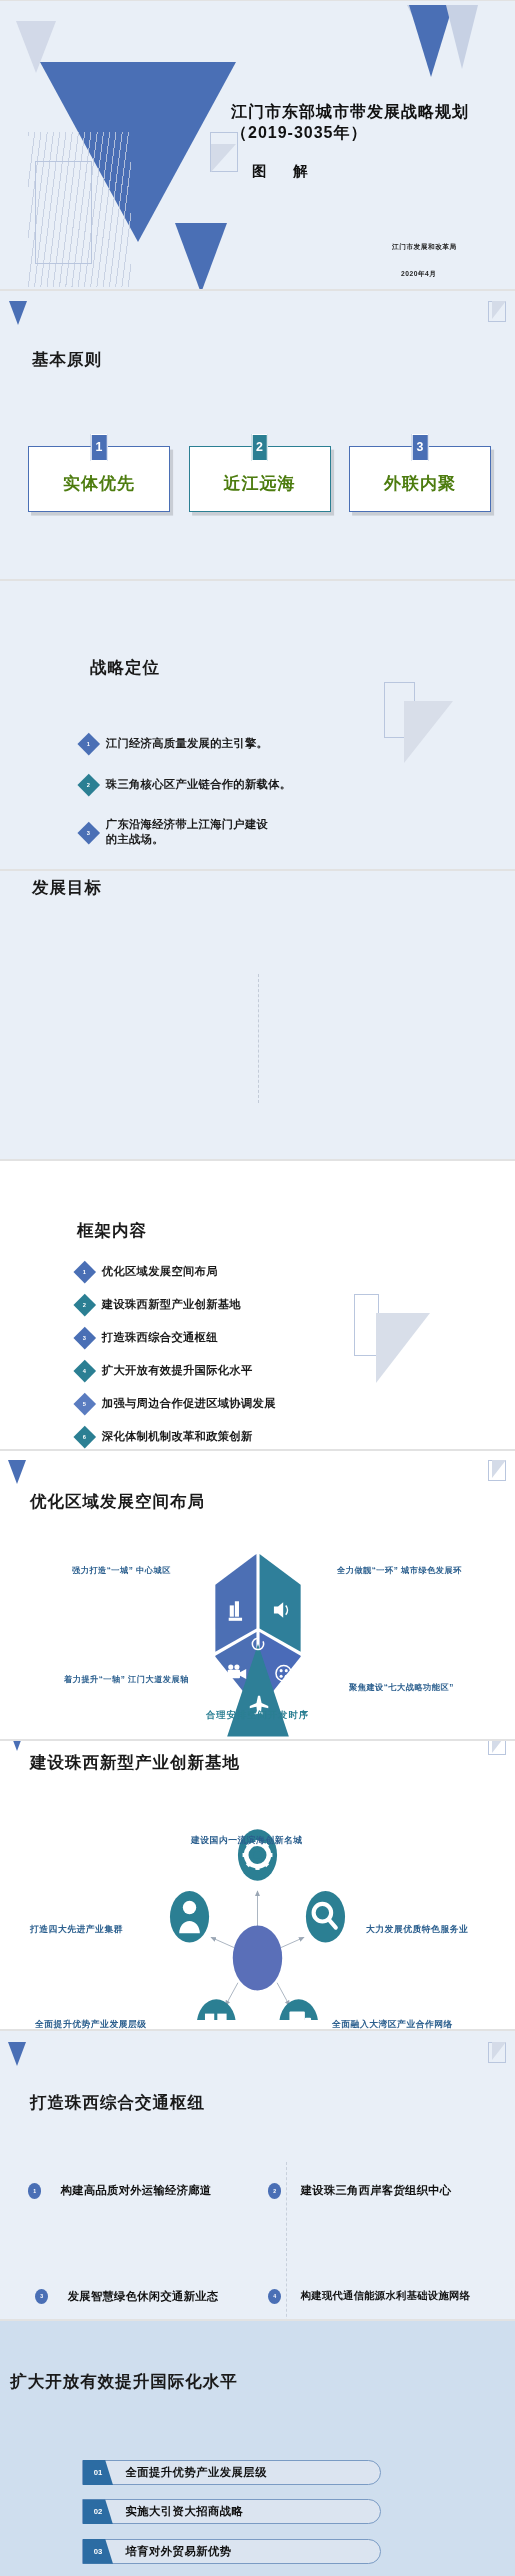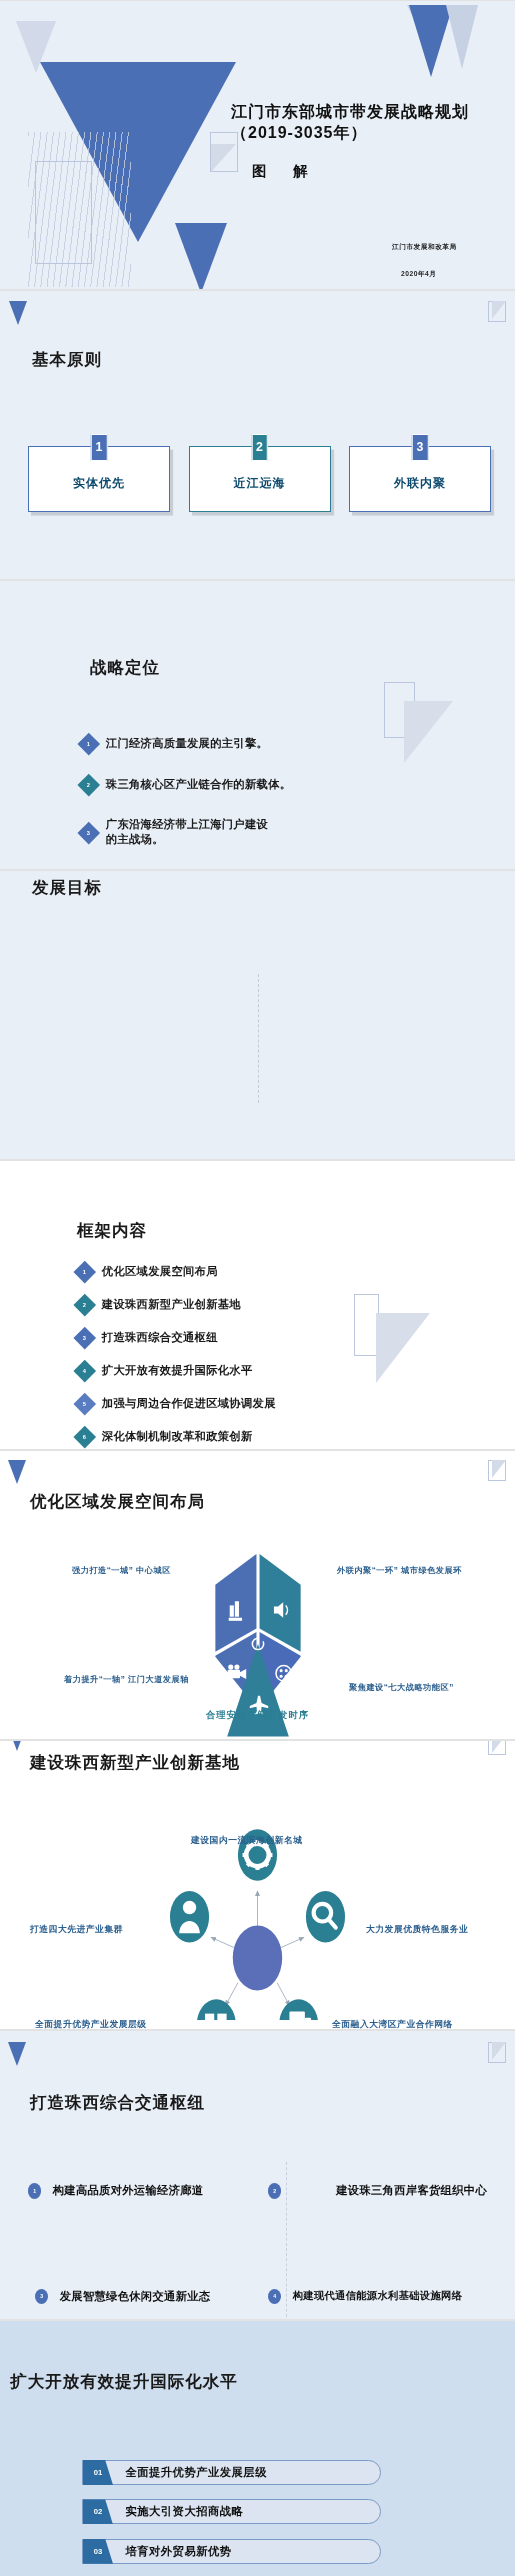--- a/index.html
+++ b/index.html
@@ -186,21 +186,21 @@
   .pcard .badge {
     position: absolute; top: -13.4px; left: 50%; transform: translateX(-50%);
     width: 16.5px; height: 27px;
     background: #4a6fb5; color: #fff;
     font-size: 12.4px; font-weight: bold;
     display: flex; align-items: center; justify-content: center;
     border: 1.5px solid #fff;
   }
   .pcard.teal .badge { background: #2b7f93; }
   .pcard .ptext {
-    font-size: 12px; font-weight: bold; color: #0c4a6e; letter-spacing: 1px;
+    font-size: 17px; font-weight: bold; color: #4d7c0f; letter-spacing: 1px;
     margin-top: 9.3px;
   }
 
   
   .dlist { position: absolute; }
   .drow { display: flex; align-items: center; margin-bottom: 17.5px; }
   .dmark {
     width: 15.5px; height: 15.5px;
     transform: rotate(45deg);
     display: flex; align-items: center; justify-content: center;
@@ -261,21 +261,21 @@
   
   .ngrid { position: absolute; left: 28px; top: 100px; width: 459px; }
   .ncell { display: flex; align-items: center; margin-bottom: 0; }
   .ncirc {
     width: 13.4px; height: 15.5px; border-radius: 50%;
     background: #4a6fb5; color: #fff;
     font-size: 5.2px; font-weight: bold;
     display: flex; align-items: center; justify-content: center;
     margin-right: 11.3px; flex: none;
   }
-  .ntext { font-size: 11.3px; font-weight: bold; color: #111; letter-spacing: 0.3px; }
+  .ntext { font-size: 11.3px; font-weight: bold; color: #111; letter-spacing: 0.3px; margin-left: 8px; }
   .vdash {
     position: absolute; left: 258px; top: 31px;
     width: 0; height: 170px; border-left: 0.5px dashed #c8d0dc;
   }
 
   
   .ribbons { position: absolute; left: 82px; top: 139px; }
   .ribbon {
     position: relative;
     width: 299px; height: 25px;
@@ -464,21 +464,21 @@
         <circle cx="200" cy="238" r="3"></circle>
           <circle cx="210" cy="238" r="3"></circle>
       </g>
       <g fill="#ffffff">
         <path d="M155 276 l4 0 l3 14 l13 6 l0 4 l-13 -3 l-1 9 l5 4 l0 3 l-9 -3 l-9 3 l0 -3 l5 -4 l-1 -9 l-13 3 l0 -4 l13 -6 z"></path>
       </g>
     </svg>
 
     <div class="pin-label" style="left:72px;top:114px;">强力打造“一城”
 中心城区</div>
-    <div class="pin-label" style="left:337px;top:114px;">外联内聚“一环”
+    <div class="pin-label" style="left:337px;top:114px;">全力做靓“一环”
 城市绿色发展环</div>
     <div class="pin-label" style="left:64px;top:223px;">着力提升“一轴”
 江门大道发展轴</div>
     <div class="pin-label" style="left:337px;top:231px;padding-left:12px;">聚焦建设“七大战略功能区”</div>
     <div class="pin-caption">合理安排空间开发时序</div>
   </section>
 
   <section class="slide white">
     <div class="tri-dn" style="left:8.2px;top:-14.4px;"></div>
     <div class="corner-page" style="right:9.3px;top:-6.2px;"></div>
@@ -562,21 +562,21 @@
           <div class="ncell" style="margin-top:52px;">
             <div class="ncirc">1</div>
             <div class="ntext">构建高品质对外运输经济廊道</div>
           </div>
           <div class="ncell" style="margin-top:90px;padding-left:7px;">
             <div class="ncirc">3</div>
             <div class="ntext">发展智慧绿色休闲交通新业态</div>
           </div>
         </div>
         <div style="width:219px;">
-          <div class="ncell" style="margin-top:52px;justify-content:space-between;">
+          <div class="ncell" style="margin-top:52px;">
             <div class="ncirc">2</div>
             <div class="ntext">建设珠三角西岸客货组织中心</div>
           </div>
           <div class="ncell" style="margin-top:90px;">
             <div class="ncirc">4</div>
             <div class="ntext" style="font-size:10.3px;">构建现代通信能源水利基础设施网络</div>
           </div>
         </div>
       </div>
     </div>

